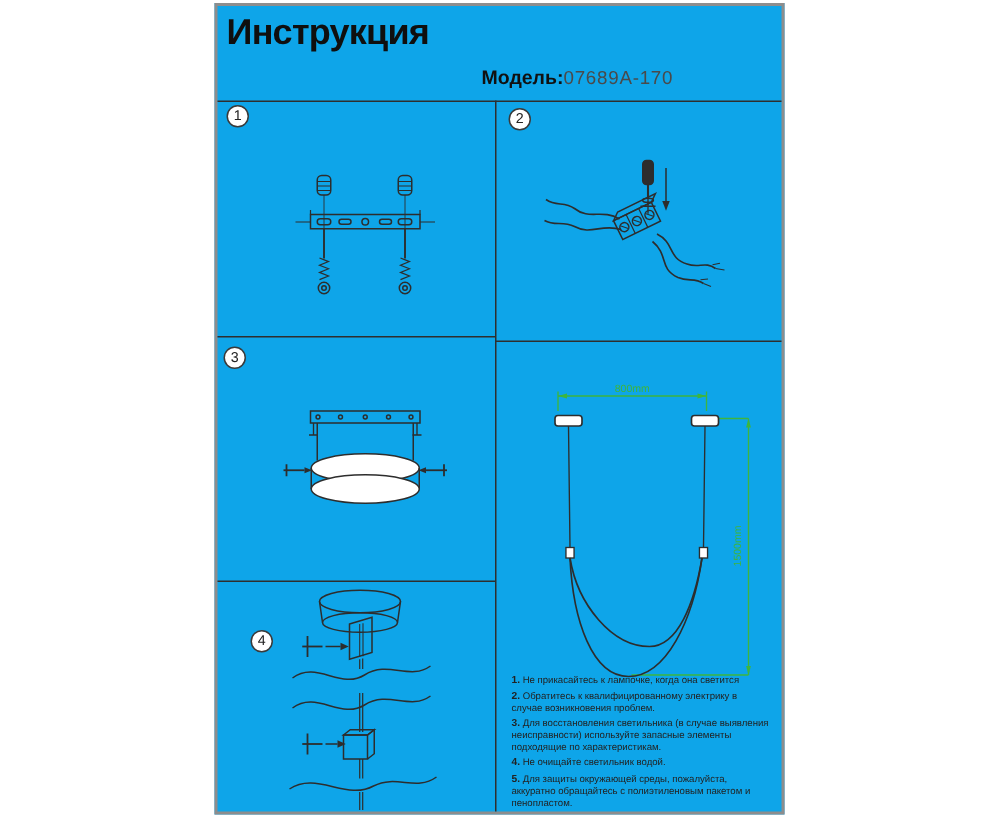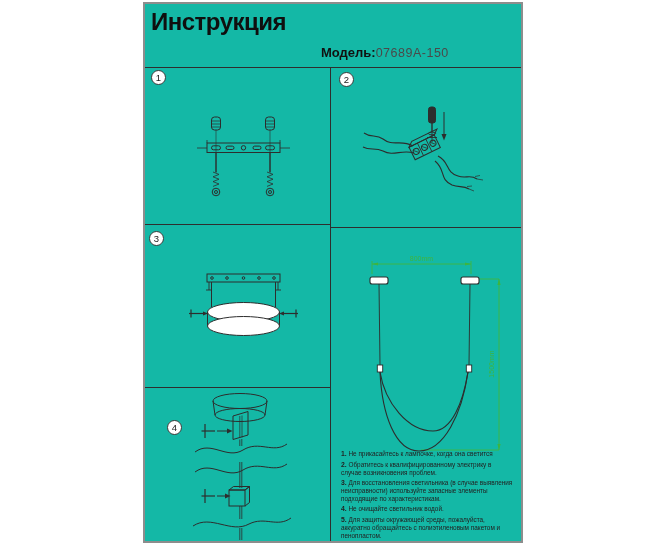--- a/index.html
+++ b/index.html
@@ -4,21 +4,21 @@
 <style>
   html,body { margin:0; padding:0; }
   body {
     width:660px; height:550px; position:relative;
     background:#ffffff;
     font-family:"Liberation Sans", sans-serif;
     color:#1c1c1c;
   }
   .page {
     position:absolute; left:143px; top:2px; width:380px; height:541px;
-    box-sizing:border-box; border:2px solid #8d8d8d; background:#14b8a6;
+    box-sizing:border-box; border:2px solid #8d8d8d; background:#0ea5e9;
   }
   .line { position:absolute; background:#2e2e2e; }
   .title {
     position:absolute; left:6px; top:4px;
     font-size:24px; font-weight:bold; letter-spacing:-0.5px; color:#0f0f0f;
     white-space:nowrap;
   }
   .model-row { position:absolute; left:176px; top:39px; white-space:nowrap; }
   .model-label { font-size:13px; font-weight:bold; color:#111; }
   .model-value { font-size:12.5px; color:#4a4a4a; letter-spacing:0.5px; }
@@ -33,21 +33,21 @@
   .note { font-size:6.4px; line-height:1.2; color:#222; margin-bottom:2.6px; }
   .note b { font-size:6.8px; }
 </style>
 </head>
 <body>
 
 <div class="page">
 
   <div class="title">Инструкция</div>
   <div class="model-row">
-    <span class="model-label">Модель:</span><span class="model-value">07689A-150</span>
+    <span class="model-label">Модель:</span><span class="model-value">07689A-170</span>
   </div>
 
   <div class="line" style="left:0;top:63px;width:376px;height:1px;"></div>
   <div class="line" style="left:185px;top:63px;width:1px;height:474px;"></div>
   <div class="line" style="left:0;top:220px;width:185px;height:1px;"></div>
   <div class="line" style="left:0;top:383px;width:185px;height:1px;"></div>
   <div class="line" style="left:185px;top:223px;width:191px;height:1px;"></div>
 
   <div class="badge" style="left:6px;top:66px;">1</div>
   <div class="badge" style="left:194px;top:68px;">2</div>

